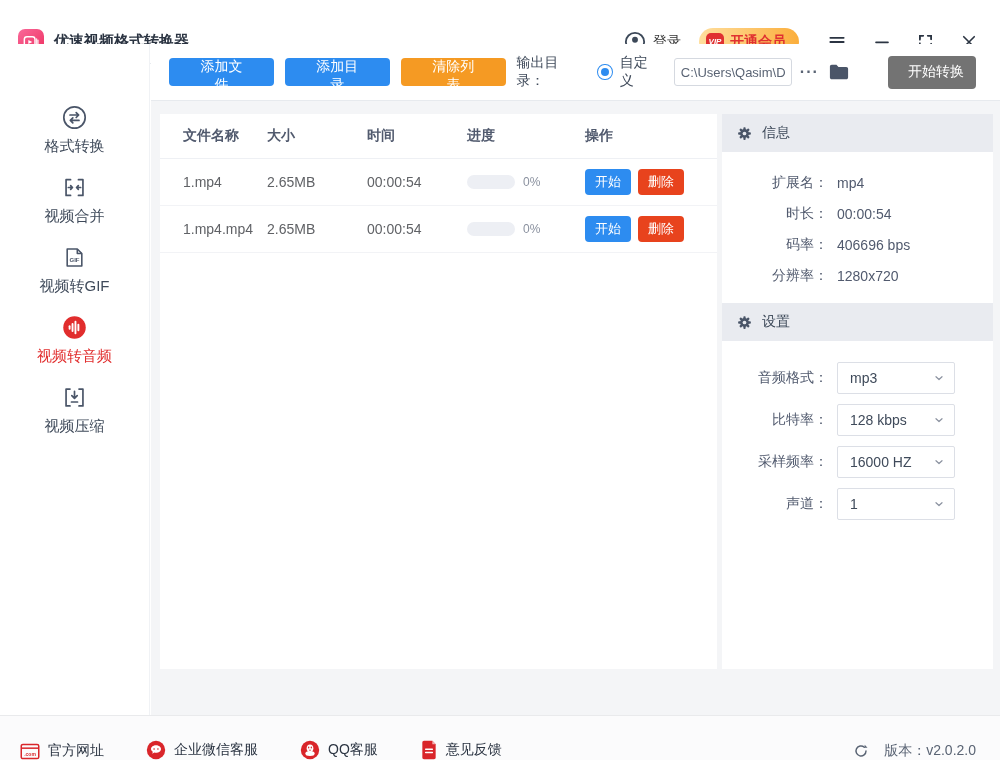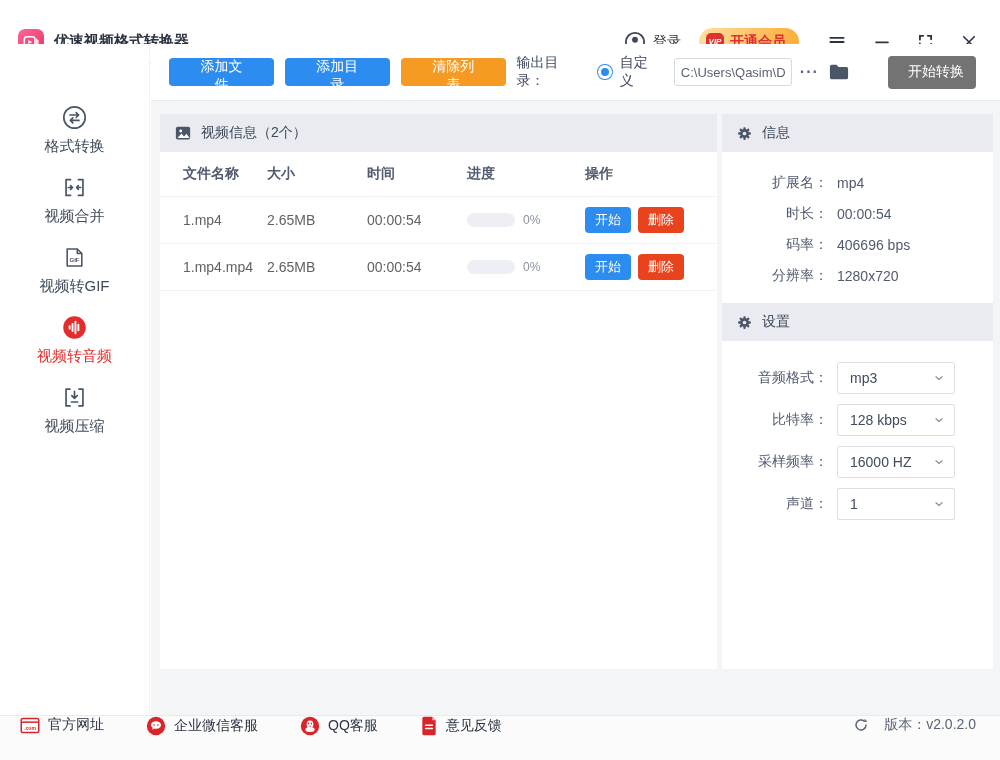--- a/index.html
+++ b/index.html
@@ -127,21 +127,21 @@
   .select {
     margin-left:9px; width:118px; height:32px; border:1px solid #dcdfe6; border-radius:2px;
     background:#fff; display:flex; align-items:center; padding:0 9px 0 12px; cursor:pointer;
   }
   .select .sel-value { flex:1; font-size:14px; color:#3f4a5a; }
 
   
   .footer {
     position:absolute; left:0; top:715px; width:1000px; height:45px;
     background:#fbfbfc; border-top:1px solid #e9eaec;
-    display:flex; align-items:flex-start; padding:0 24px 0 20px;
+    display:flex; align-items:flex-end; padding:0 24px 0 20px;
   }
   .foot-link { display:flex; align-items:center; gap:8px; cursor:pointer; margin-right:42px; }
   .foot-link span { font-size:14px; color:#2b3442; }
   .version-group { margin-left:auto; display:flex; align-items:center; gap:15px; }
   .version-label { font-size:14px; color:#5a6474; }
 </style>
 </head>
 <body>
 
 <div class="titlebar">
@@ -275,28 +275,20 @@
       <button class="folder-btn">
         <svg width="22" height="20" viewBox="0 0 24 22">
           <path d="M2 5 c0-1.2 .9-2 2-2 h5.2 l2.2 2.4 H20 c1.1 0 2 .9 2 2 V17 c0 1.2-.9 2-2 2 H4 c-1.1 0-2-.8-2-2 Z" fill="#4a5568"></path>
         </svg>
       </button>
       <button class="start-btn">开始转换</button>
     </div>
   </div>
 
   <div class="panel table-panel">
-    <div class="panel-header">
-      <svg width="18" height="18" viewBox="0 0 24 24">
-        <rect x="2.5" y="3.5" width="19" height="17" rx="2.5" fill="#4a5568"></rect>
-        <circle cx="9" cy="9.3" r="1.9" fill="#fff"></circle>
-        <path d="M4.5 18.5 L10 12.5 L13.5 16.5 L16.5 13 L21 18.5 Z" fill="#fff"></path>
-      </svg>
-      <span class="panel-title">视频信息（2个）</span>
-    </div>
 
     <div class="thead">
       <span class="c-name">文件名称</span>
       <span class="c-size">大小</span>
       <span class="c-time">时间</span>
       <span class="c-prog">进度</span>
       <span class="c-ops">操作</span>
     </div>
 
     <div class="trow">

